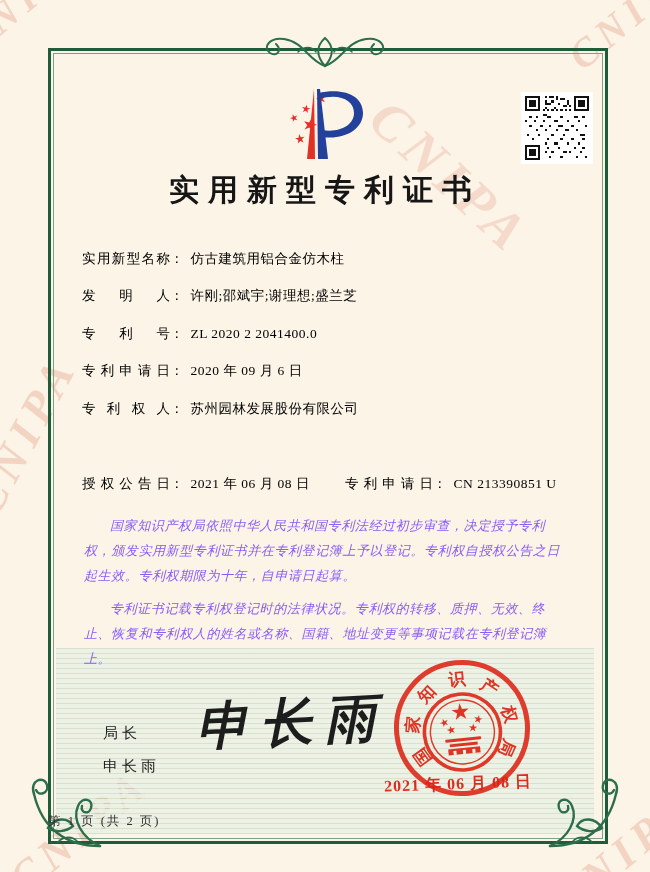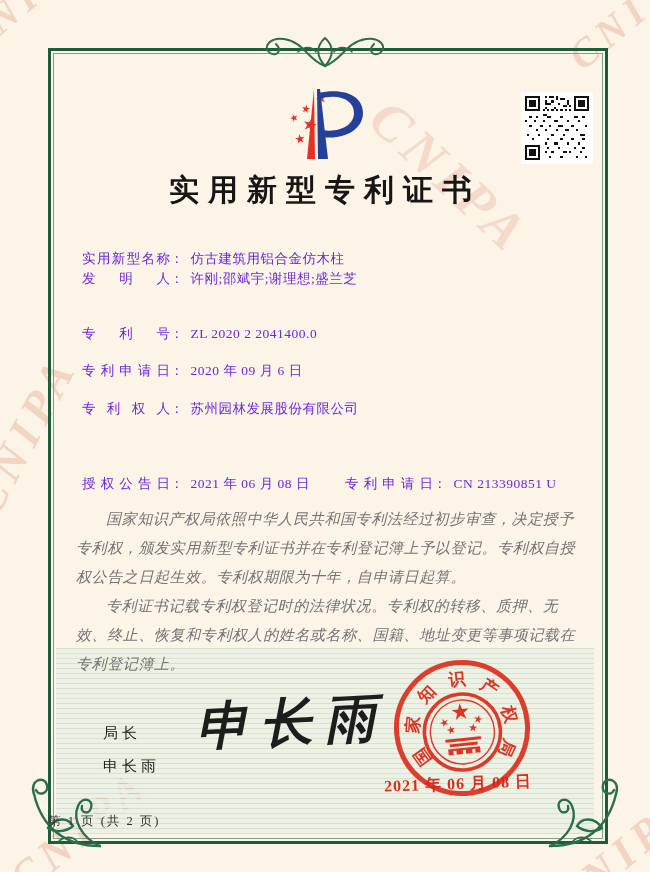--- a/index.html
+++ b/index.html
@@ -31,30 +31,30 @@
   .orn-br{left:545px;top:766px;transform:scaleX(-1);}
   
   .cert-no{position:absolute;left:82px;top:96px;font-size:14px;letter-spacing:2px;color:#33312e;z-index:4;}
   .logo{position:absolute;left:281px;top:86px;z-index:4;}
   .qr{position:absolute;left:521px;top:92px;width:72px;height:72px;background:#fff;
       padding:4px;box-sizing:border-box;z-index:4;}
   .qr svg{width:100%;height:100%;shape-rendering:crispEdges;}
   .title{position:absolute;left:48px;top:170px;width:554px;text-align:center;
          font-size:30px;font-weight:bold;letter-spacing:9px;color:#161616;z-index:4;}
   
-  .row{position:absolute;left:82px;font-size:13.5px;color:#6d28d9;z-index:4;white-space:nowrap;}
+  .row{position:absolute;left:82px;font-size:13.5px;color:#000000;z-index:4;white-space:nowrap;}
   .lbl{display:inline-block;width:88px;text-align:justify;text-align-last:justify;vertical-align:bottom;}
   .colon{display:inline-block;margin-right:7px;}
   .val{letter-spacing:0.5px;}
-  .r1{top:250px}.r2{top:270px}.r3{top:325px}.r4{top:362px}.r5{top:400px}.r6{top:437px}.r7{top:475px}
+  .r1{top:250px}.r2{top:287px}.r3{top:325px}.r4{top:362px}.r5{top:400px}.r6{top:437px}.r7{top:475px}
   .grant-right{position:absolute;left:263px;top:0;}
   
   .paras{position:absolute;left:76px;top:505px;width:502px;z-index:4;}
-  .paras p{margin:0;font-size:15px;line-height:1.93;text-indent:2em;
-           font-style:italic;color:#737373;letter-spacing:0.6px;}
+  .paras p{margin:8px;font-size:13px;line-height:1.93;text-indent:2em;
+           font-style:italic;color:#8b5cf6;letter-spacing:0.6px;}
   
   .signer{position:absolute;left:103px;top:724px;z-index:4;font-size:15px;letter-spacing:4px;color:#1c1c1c;}
   .signer div{margin-bottom:14px;}
   .handsign{position:absolute;left:196px;top:688px;z-index:4;font-size:52px;letter-spacing:12px;
             font-weight:600;font-style:italic;color:#1d1d1d;transform:rotate(-3deg);
             font-family:"DejaVu Sans",sans-serif;}
   
   .seal{position:absolute;left:394px;top:660px;width:136px;height:136px;z-index:5;
         transform:rotate(-6deg);}
   .seal-ring{position:absolute;left:0;top:0;width:126px;height:126px;border:5px solid rgba(221,41,25,0.9);

